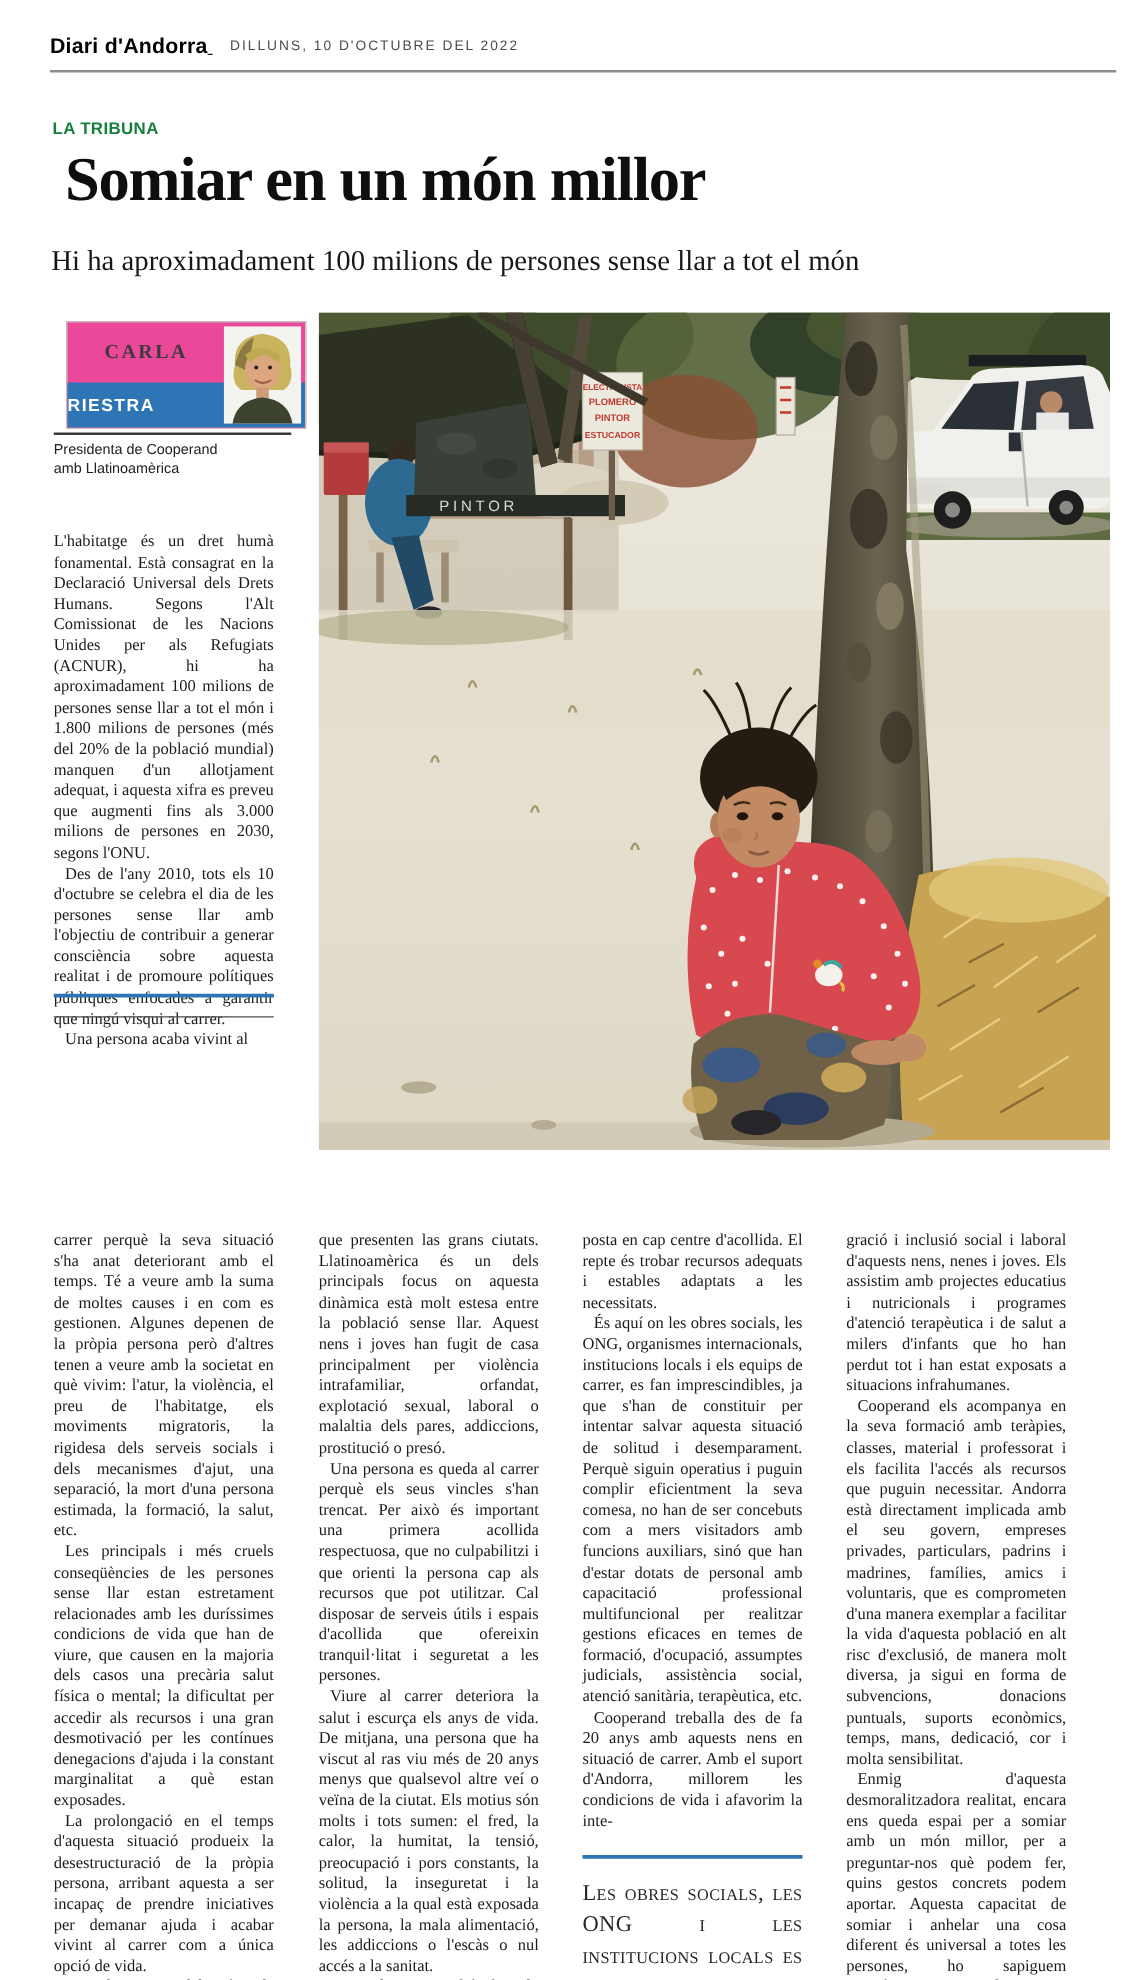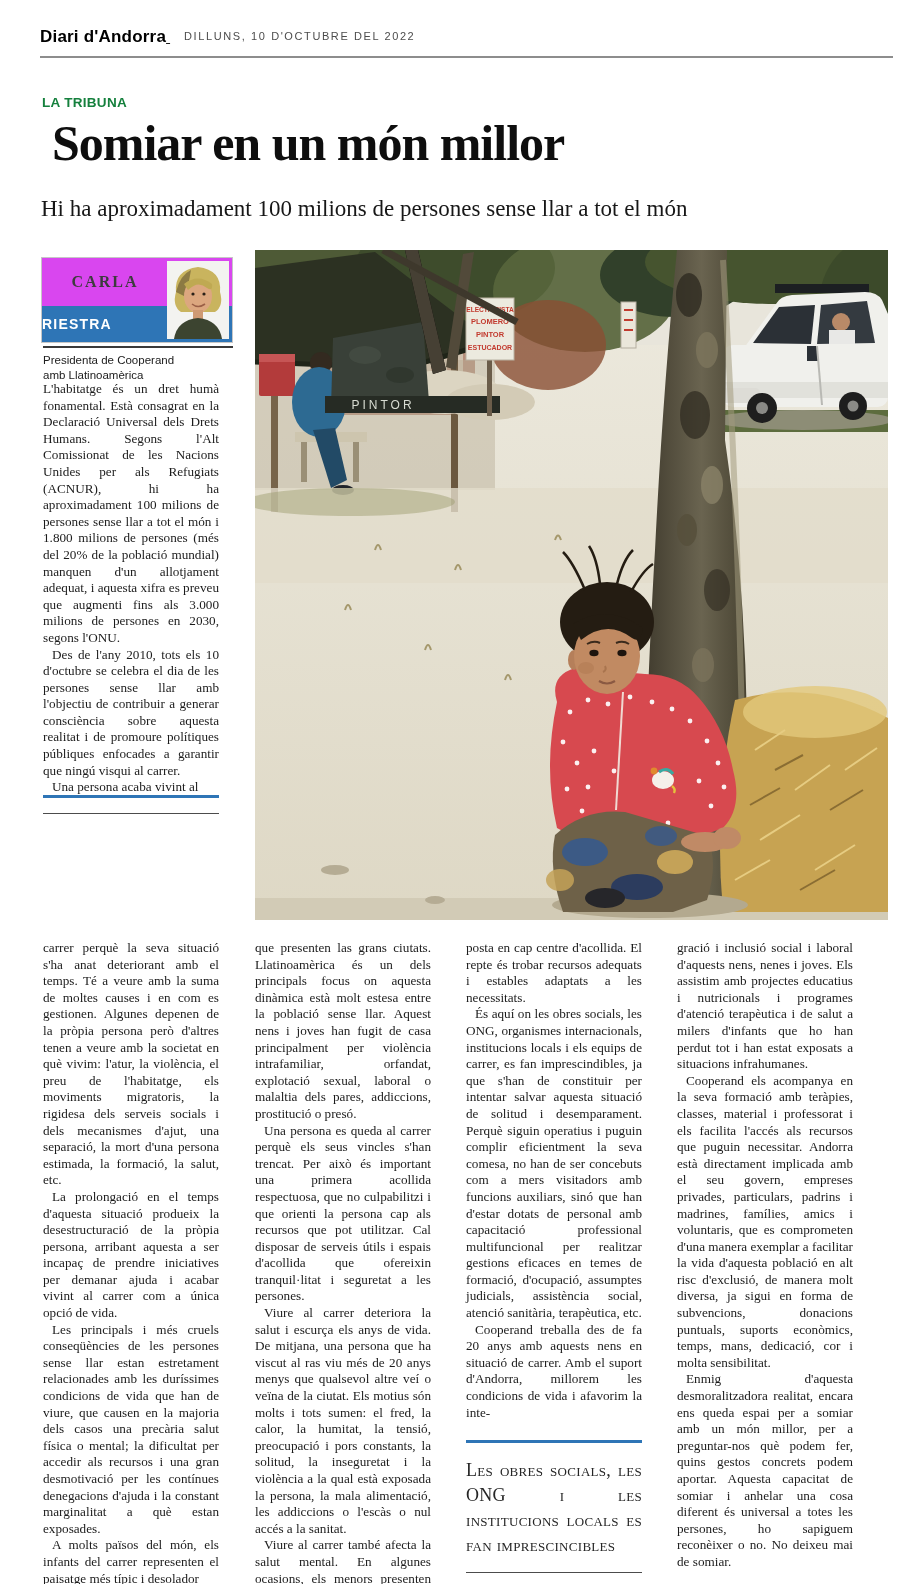--- a/index.html
+++ b/index.html
@@ -11,30 +11,30 @@
   .paper-name{font:700 17px "Liberation Sans",sans-serif;color:#000;display:inline-block;letter-spacing:.2px;}
   .paper-date{font:400 11px "Liberation Sans",sans-serif;color:#4c4c4c;letter-spacing:1.6px;margin-left:14px;display:inline-block;vertical-align:2px;}
   .header-rule{top:56px;left:40px;width:853px;height:2px;background:#8d8d8d;}
 
   
   .section-label{top:95px;left:42px;font:700 13.5px "Liberation Sans",sans-serif;color:#15803d;letter-spacing:.3px;}
   .headline{top:114px;left:40px;font:700 50px "Liberation Serif",serif;color:#0e0e0e;letter-spacing:-1px;margin-left:12px;}
   .subheadline{top:196px;left:41px;font:400 23px "Liberation Serif",serif;color:#171717;text-align:center;}
 
   
-  .byline-box{left:41px;top:257px;width:190px;height:84px;border:1px solid #c6c6c6;background:#d946ef;}
+  .byline-box{left:53px;top:257px;width:190px;height:84px;border:1px solid #c6c6c6;background:#ec4899;}
   .byline-first{position:absolute;left:0;top:15px;width:126px;text-align:center;font:600 16px "Liberation Serif",serif;letter-spacing:2px;color:#3c3c3c;}
   .byline-band{position:absolute;left:0;bottom:0;width:100%;height:36px;background:#2e75b6;}
   .byline-last{position:absolute;left:0;bottom:10px;width:126px;text-align:left;font:700 14px "Liberation Sans",sans-serif;letter-spacing:1.2px;color:#fff;}
   .byline-photo{position:absolute;right:3px;top:3px;width:62px;height:78px;}
   .byline-rule{left:43px;top:346px;width:190px;height:2px;background:#3a3a3a;}
   .byline-role{left:43px;top:353px;width:190px;font:400 11.5px "Liberation Sans",sans-serif;color:#202020;line-height:15px;}
 
   
-  .body-col{width:176px;font-size:13.2px;line-height:16.6px;text-align:justify;color:#1b1b1b;hyphens:auto;-webkit-hyphens:auto;}
+  .body-col{width:176px;font-size:13.2px;line-height:16.6px;text-align:justify;color:#1b1b1b;hyphens:auto;margin-top:44px;-webkit-hyphens:auto;}
   .body-col p{margin:0;text-indent:9px;}
   .body-col p.noindent{text-indent:0;}
   .lead-col{left:43px;top:381px;}
   .bcol1{left:43px;top:940px;}
   .bcol2{left:255px;top:940px;}
   .bcol3{left:466px;top:940px;}
   .bcol4{left:677px;top:940px;}
 
   
   .pullquote{width:176px;}
@@ -321,22 +321,22 @@
     <p>Una persona acaba vivint al</p>
   </div>
 
 <div class="abs pullquote pq1">
   <div class="pq-bar"></div>
   <div class="pq-rule"></div>
 </div>
 
 <div class="abs body-col bcol1">
     <p class="noindent">carrer perquè la seva situació s'ha anat deteriorant amb el temps. Té a veure amb la suma de moltes causes i en com es gestionen. Algunes depenen de la pròpia persona però d'altres tenen a veure amb la societat en què vivim: l'atur, la violència, el preu de l'habitatge, els moviments migratoris, la rigidesa dels serveis socials i dels mecanismes d'ajut, una separació, la mort d'una persona estimada, la formació, la salut, etc.</p>
+    <p>Les principals i més cruels conseqüències de les persones sense llar estan estretament relacionades amb les duríssimes condicions de vida que han de viure, que causen en la majoria dels casos una precària salut física o mental; la dificultat per accedir als recursos i una gran desmotivació per les contínues denegacions d'ajuda i la constant marginalitat a què estan exposades.</p>
     <p>La prolongació en el temps d'aquesta situació produeix la desestructuració de la pròpia persona, arribant aquesta a ser incapaç de prendre iniciatives per demanar ajuda i acabar vivint al carrer com a única opció de vida.</p>
-    <p>Les principals i més cruels conseqüències de les persones sense llar estan estretament relacionades amb les duríssimes condicions de vida que han de viure, que causen en la majoria dels casos una precària salut física o mental; la dificultat per accedir als recursos i una gran desmotivació per les contínues denegacions d'ajuda i la constant marginalitat a què estan exposades.</p>
     <p>A molts països del món, els infants del carrer representen el paisatge més típic i desolador</p>
   </div>
 <div class="abs body-col bcol2">
     <p class="noindent">que presenten las grans ciutats. Llatinoamèrica és un dels principals focus on aquesta dinàmica està molt estesa entre la població sense llar. Aquest nens i joves han fugit de casa principalment per violència intrafamiliar, orfandat, explotació sexual, laboral o malaltia dels pares, addiccions, prostitució o presó.</p>
     <p>Una persona es queda al carrer perquè els seus vincles s'han trencat. Per això és important una primera acollida respectuosa, que no culpabilitzi i que orienti la persona cap als recursos que pot utilitzar. Cal disposar de serveis útils i espais d'acollida que ofereixin tranquil·litat i seguretat a les persones.</p>
     <p>Viure al carrer deteriora la salut i escurça els anys de vida. De mitjana, una persona que ha viscut al ras viu més de 20 anys menys que qualsevol altre veí o veïna de la ciutat. Els motius són molts i tots sumen: el fred, la calor, la humitat, la tensió, preocupació i pors constants, la solitud, la inseguretat i la violència a la qual està exposada la persona, la mala alimentació, les addiccions o l'escàs o nul accés a la sanitat.</p>
     <p>Viure al carrer també afecta la salut mental. En algunes ocasions, els menors presenten més d'una patologia i no troben res-</p>
   </div>
 <div class="abs body-col bcol3">
   <div>

